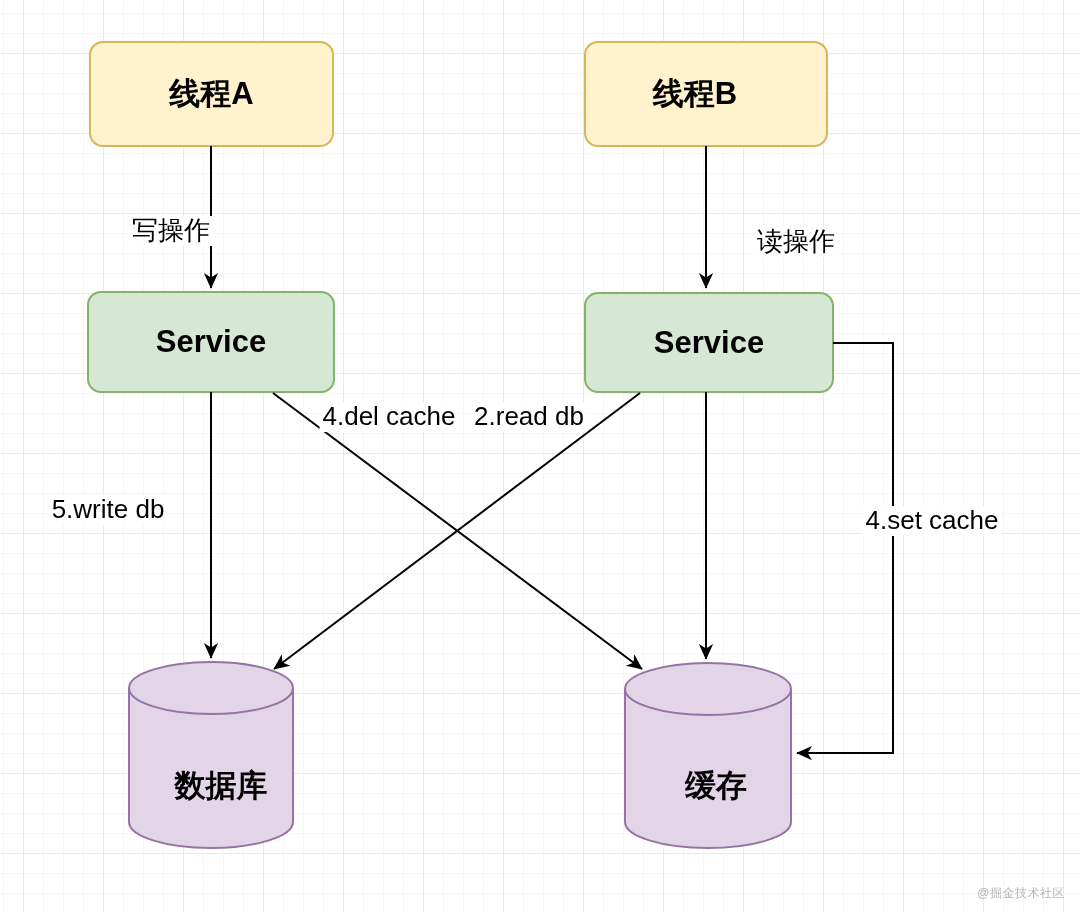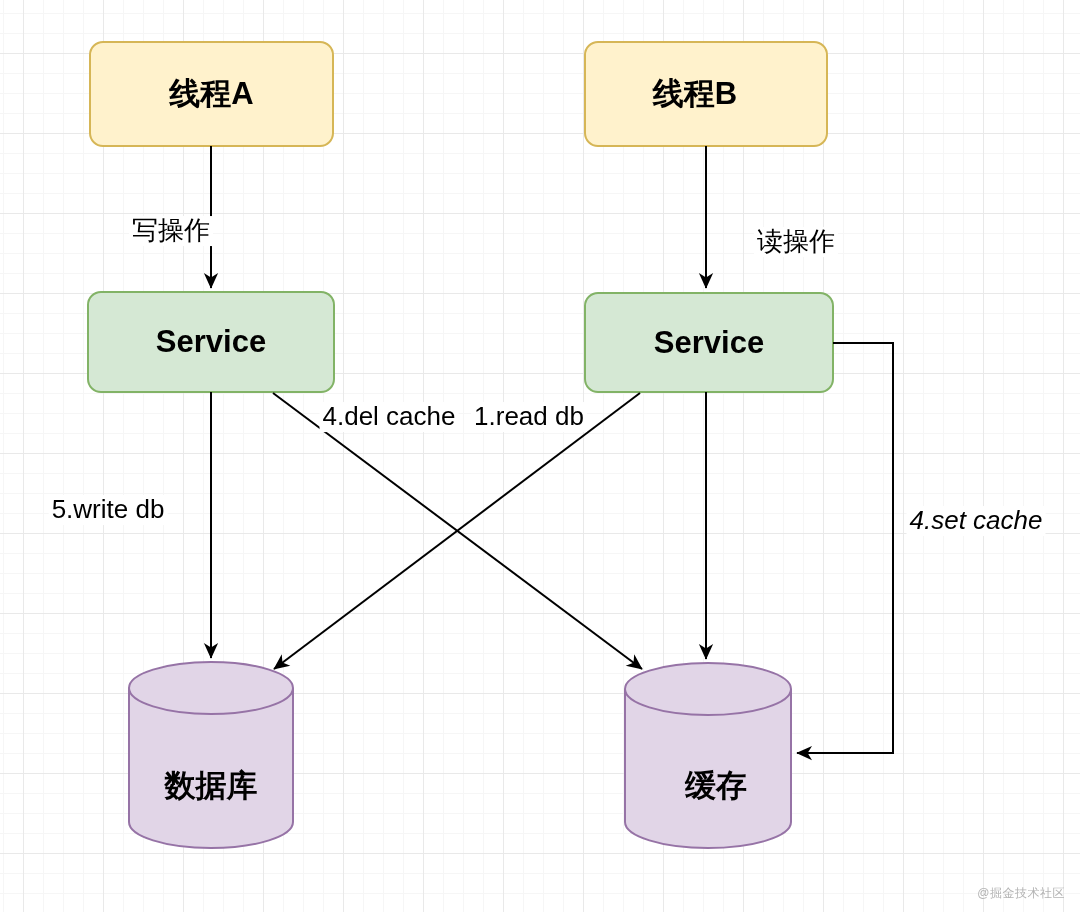--- a/index.html
+++ b/index.html
@@ -67,24 +67,24 @@
     <path class="edge" d="M273,393 L642,669" marker-end="url(#arrow)" stroke="#000000"></path>
     <path class="edge" d="M640,393 L274,669" marker-end="url(#arrow)" stroke="#000000"></path>
     <path class="edge" d="M706,392 L706,659" marker-end="url(#arrow)" stroke="#000000"></path>
     <path class="edge" d="M833,343 L893,343 L893,753 L797,753" marker-end="url(#arrow)" stroke="#000000"></path>
   </svg>
 
   <div class="nodelabel" style="left:90px;top:42px;width:243px;height:104px;">线程A</div>
   <div class="nodelabel" style="left:585px;top:42px;width:220px;height:104px;">线程B</div>
   <div class="nodelabel" style="left:88px;top:292px;width:246px;height:100px;">Service</div>
   <div class="nodelabel" style="left:585px;top:293px;width:248px;height:99px;">Service</div>
-  <div class="nodelabel" style="left:129px;top:742px;width:164px;height:88px;">数据库</div>
+  <div class="nodelabel" style="left:139px;top:742px;width:164px;height:88px;">数据库</div>
   <div class="nodelabel" style="left:625px;top:742px;width:166px;height:88px;padding-left:8px;">缓存</div>
 
   <div class="edgelabel" style="left:135px;top:231px;margin-left:36px;">写操作</div>
   <div class="edgelabel" style="left:796px;top:242px;">读操作</div>
   <div class="edgelabel" style="left:389px;top:417px;">4.del cache</div>
-  <div class="edgelabel" style="left:529px;top:417px;">1.read db</div>
+  <div class="edgelabel" style="left:529px;top:417px;">2.read db</div>
   <div class="edgelabel" style="left:108px;top:510px;">5.write db</div>
-  <div class="edgelabel" style="left:976px;top:521px;font-style:italic;">4.set cache</div>
+  <div class="edgelabel" style="left:932px;top:521px;">4.set cache</div>
 
   <div class="watermark">@掘金技术社区</div>
 </div>
 
 </body></html>

